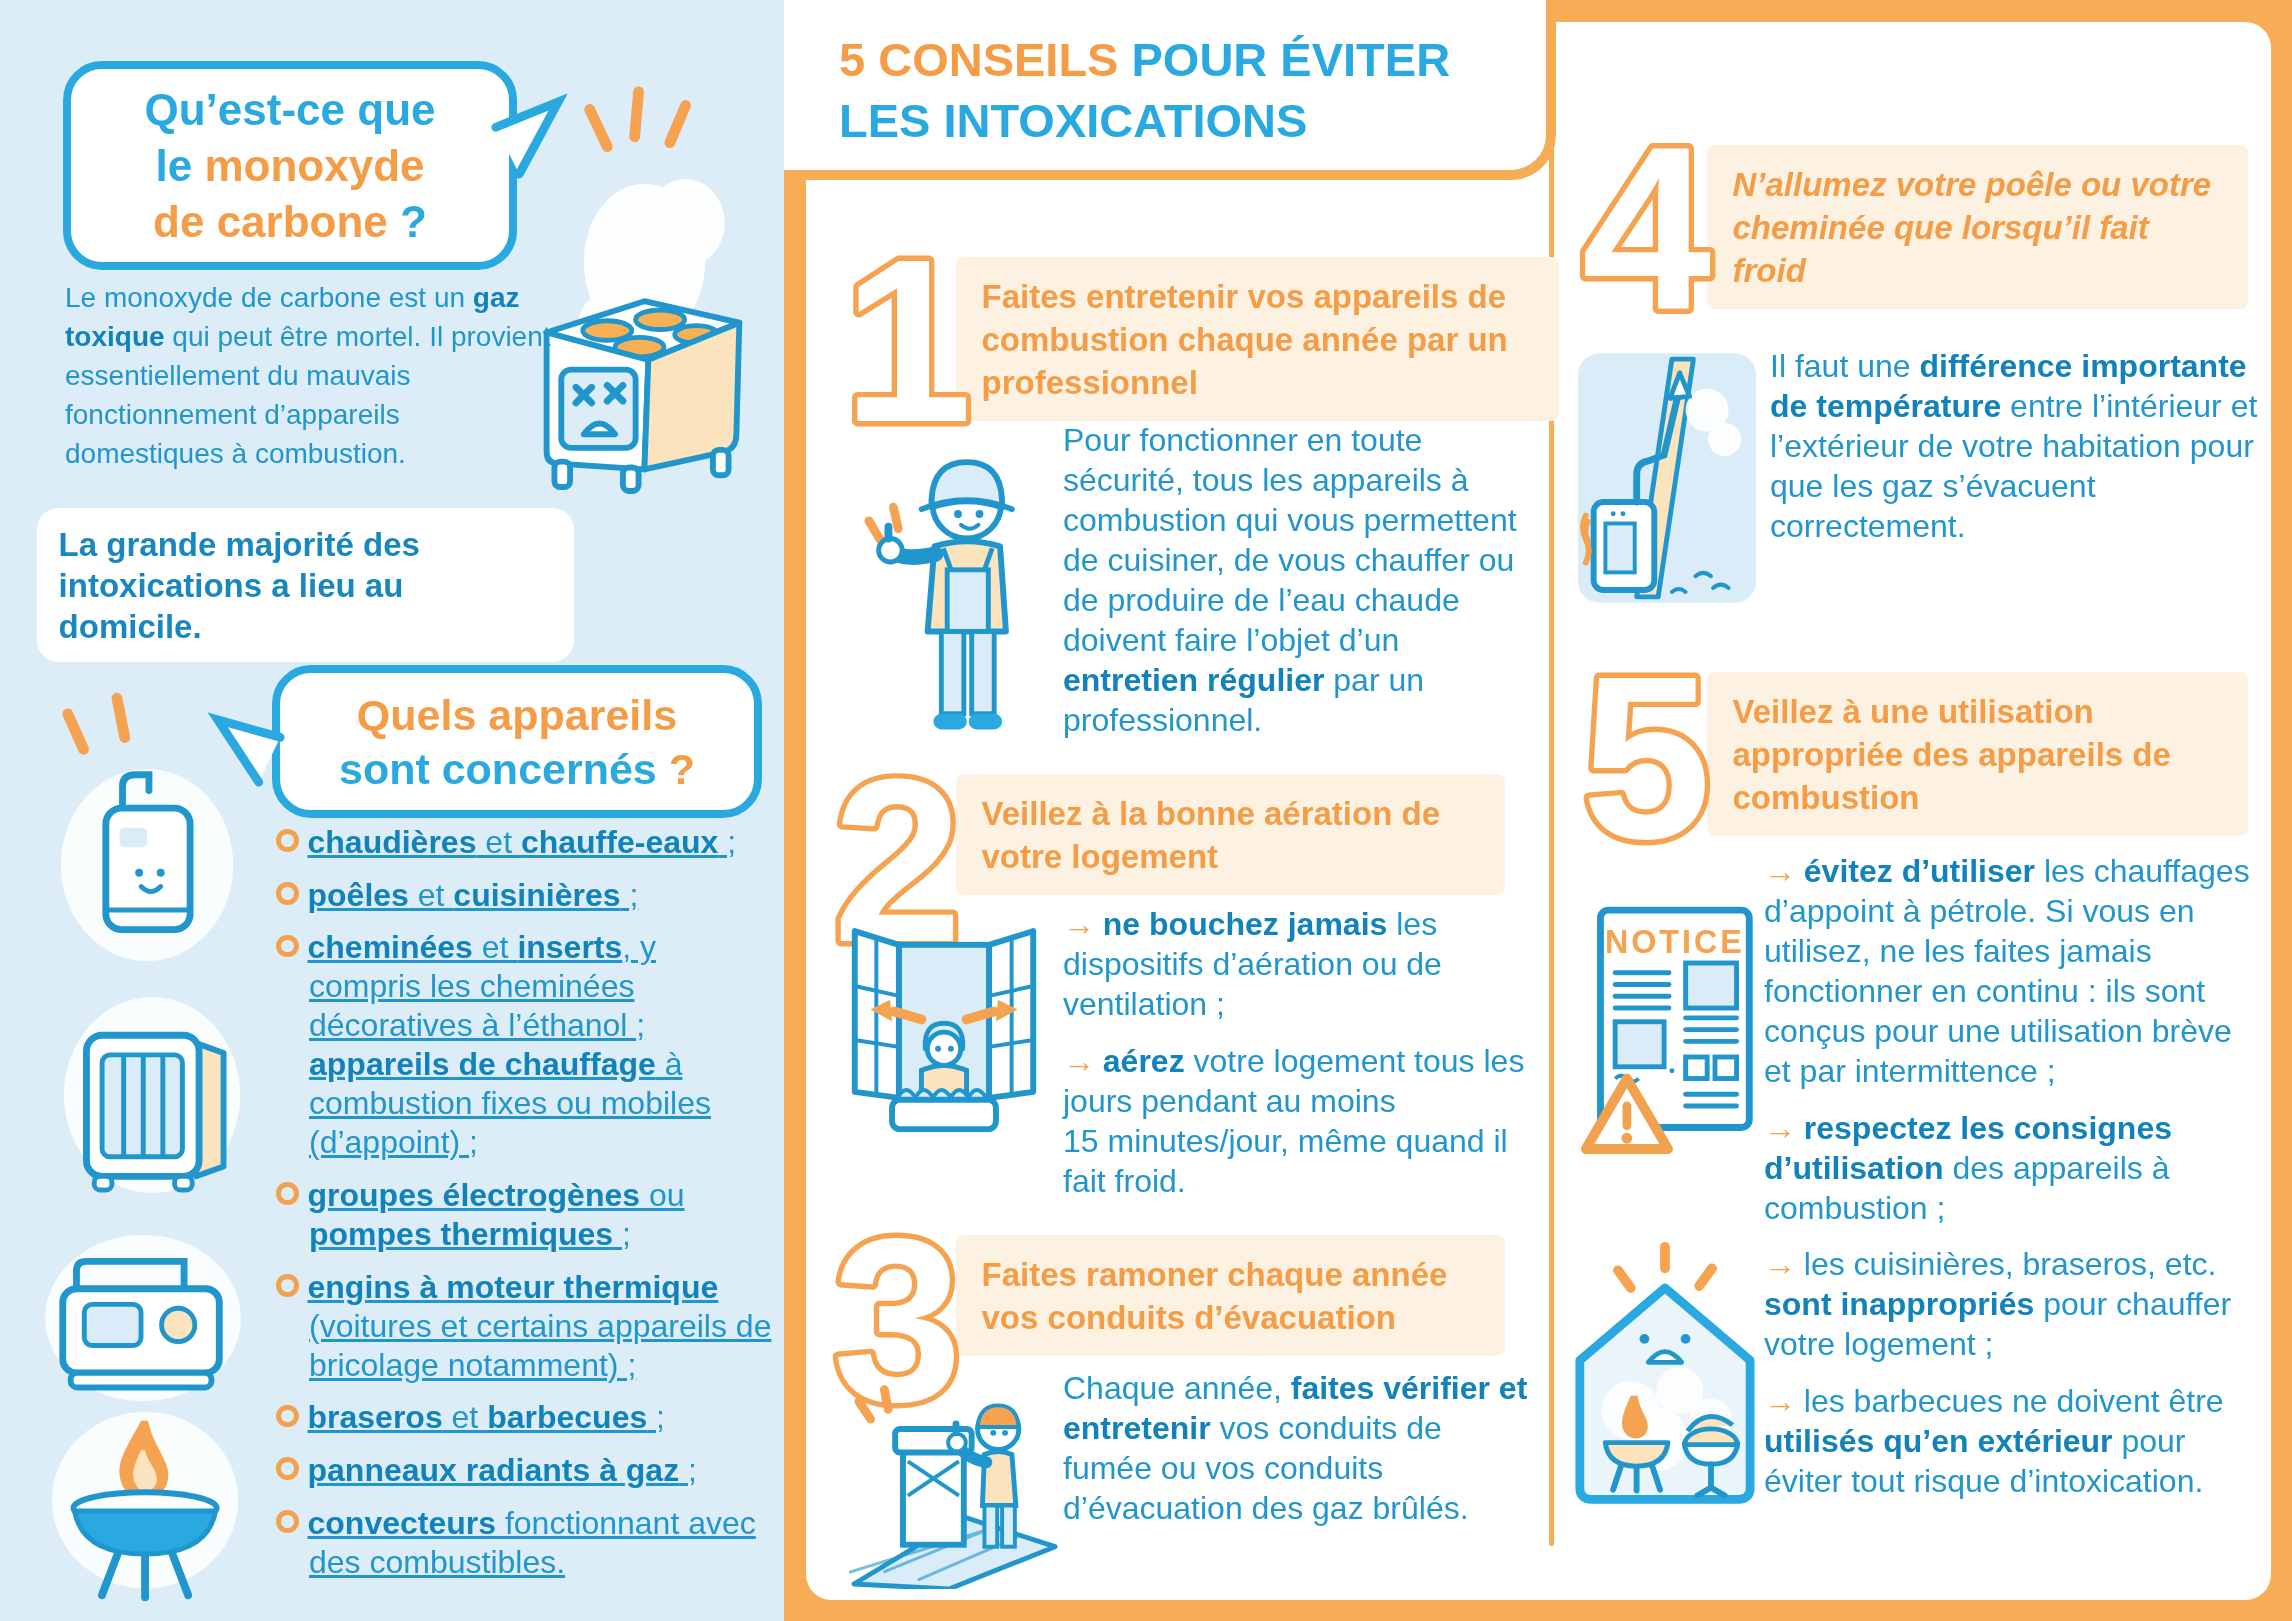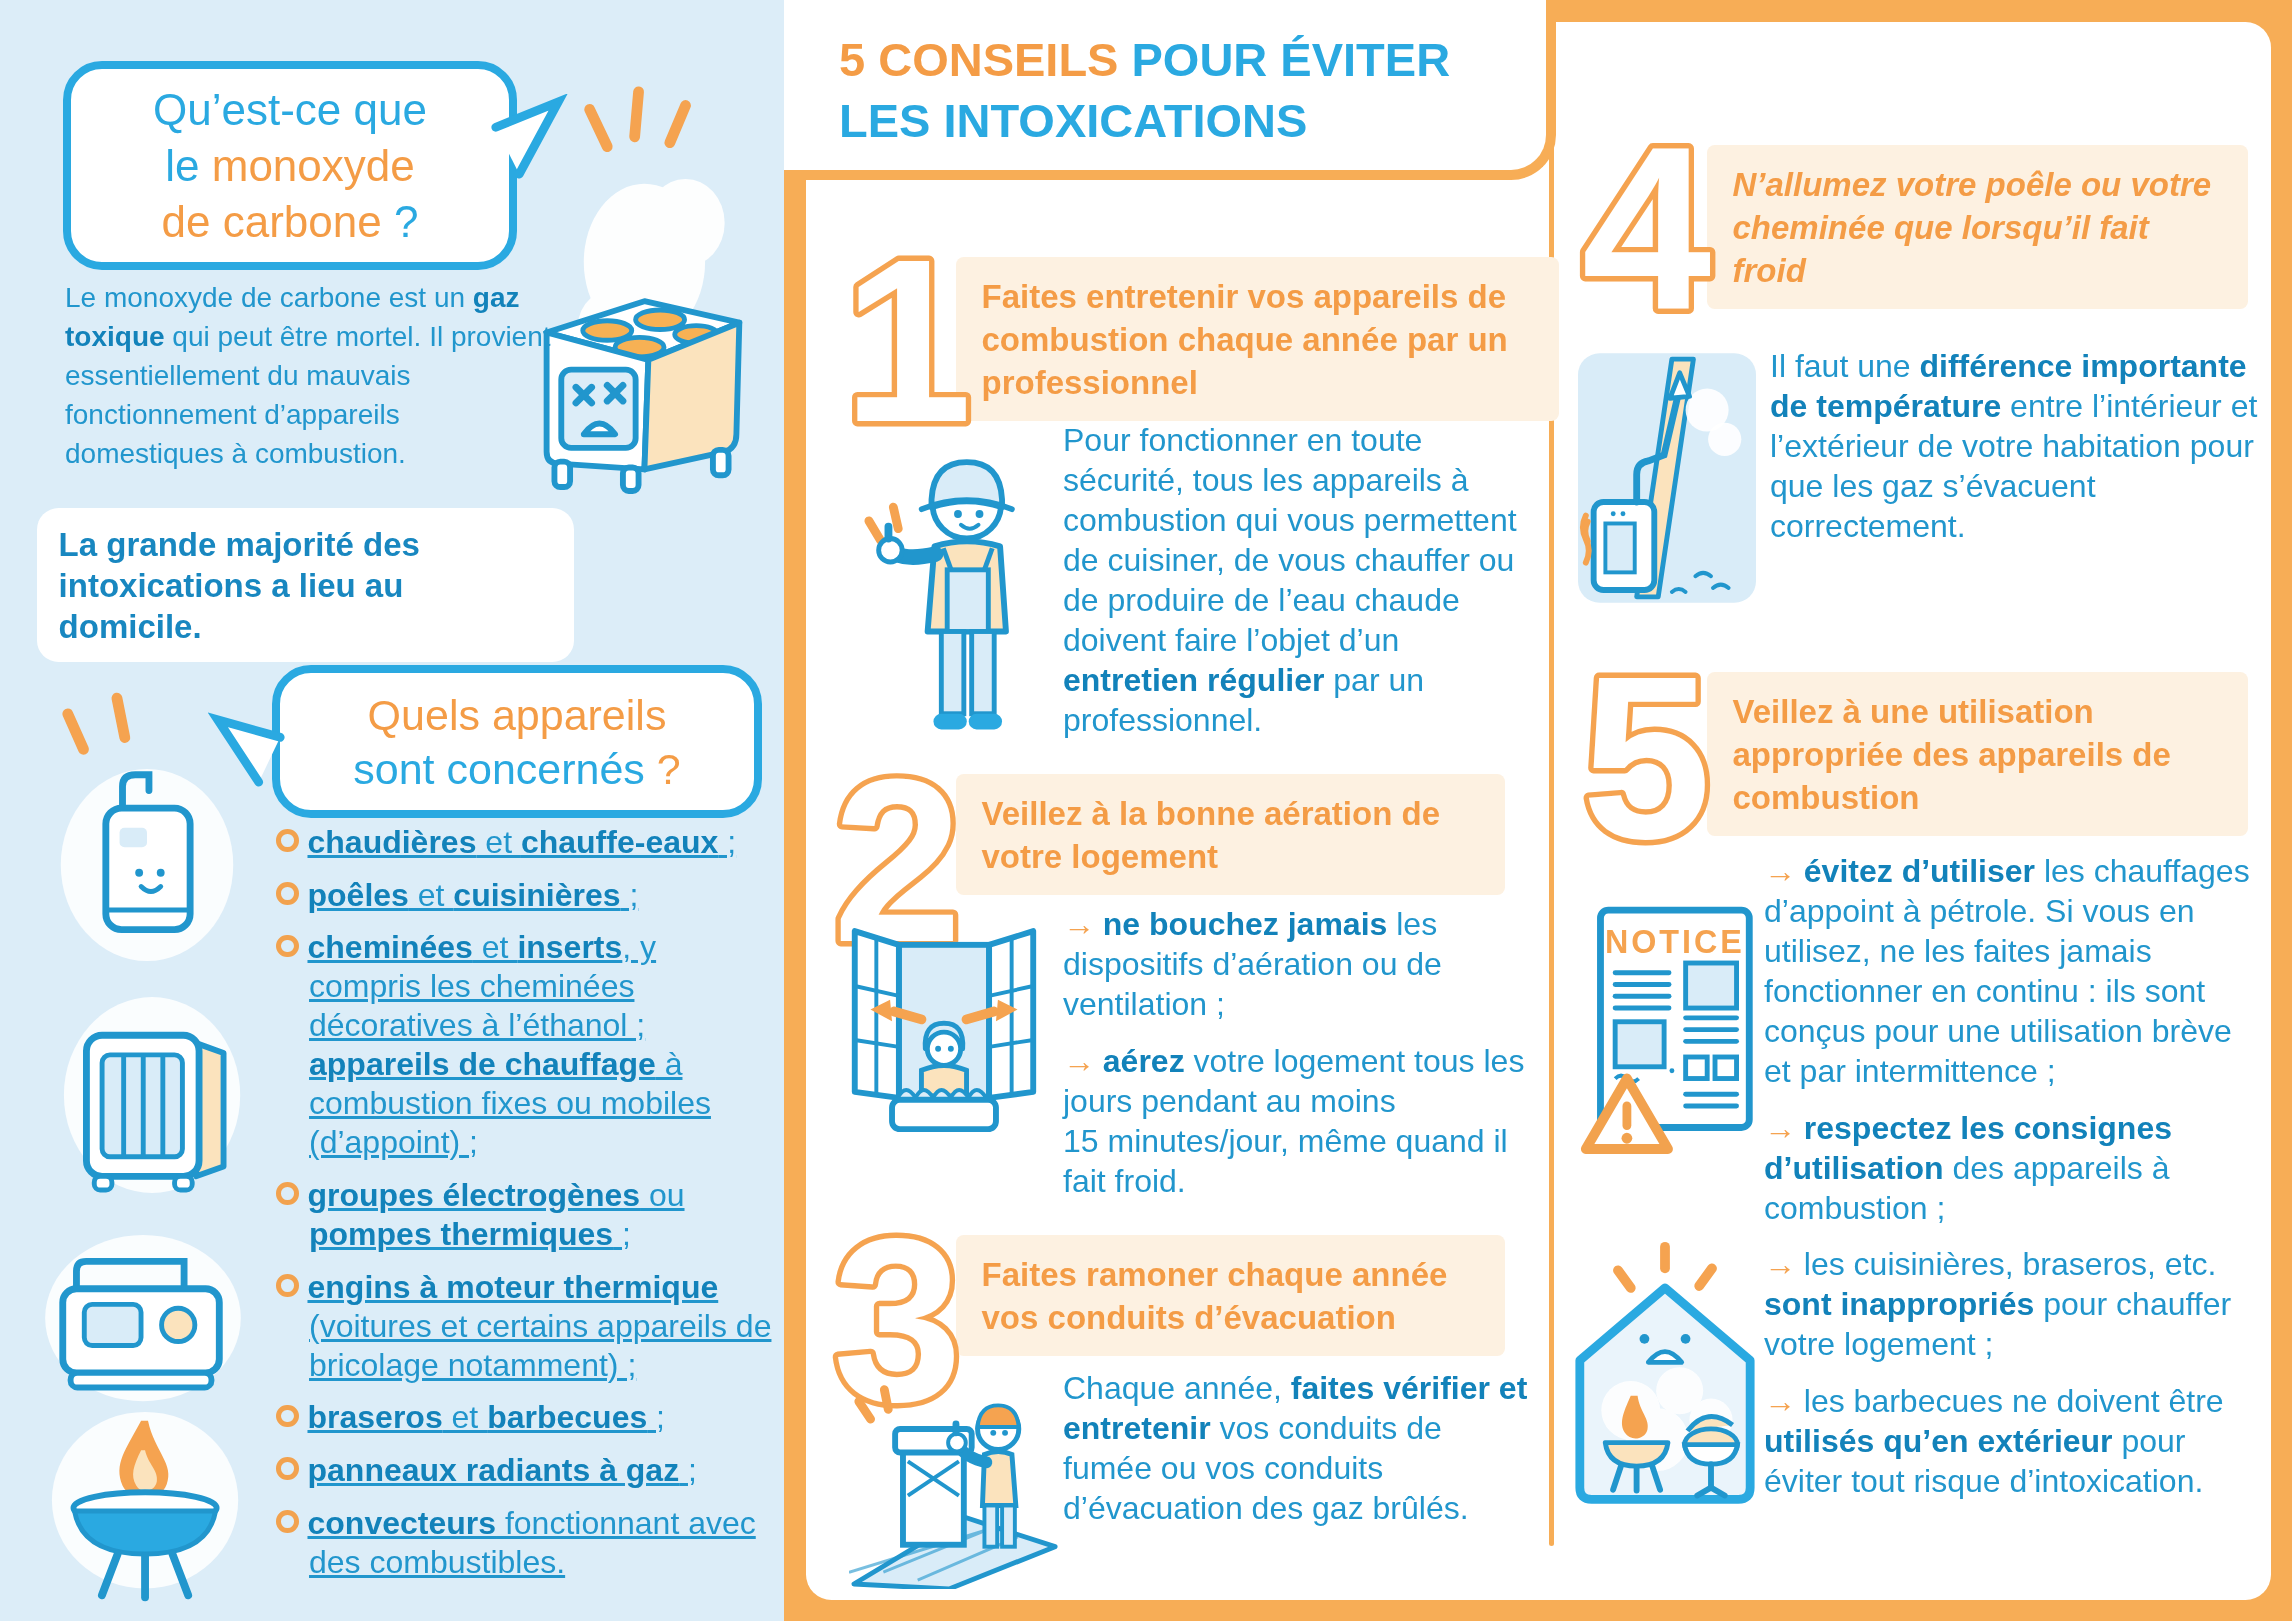--- a/index.html
+++ b/index.html
@@ -5,21 +5,21 @@
   html,body{margin:0;padding:0;background:#fff;}
   .page{position:relative;width:2293px;height:1621px;overflow:hidden;
         font-family:"Liberation Sans","DejaVu Sans",sans-serif;}
   .abs{position:absolute;}
 
   
   #left-panel{left:0;top:0;width:784px;height:1621px;background:#dcedf8;}
 
   .bubble{position:absolute;background:#fff;border:8.8px solid #2aa9e1;border-radius:39px;
           display:flex;flex-direction:column;justify-content:center;align-items:center;
-          font-weight:400;text-align:center;}
+          font-weight:700;text-align:center;}
   #bubble1{left:63px;top:61px;width:438px;height:193px;font-size:44px;line-height:56px;}
   #bubble2{left:272px;top:665px;width:474px;height:137px;font-size:43px;line-height:54px;}
   .tb{color:#2aa9e1;} .to{color:#f49c46;}
 
   #intro{left:54px;top:267px;width:498px;margin:11px;font-size:28px;line-height:39px;color:#2196cd;}
   .b{font-weight:700;color:#1282ba;}
 
   #highlight{left:37px;top:508px;width:537px;background:#fff;border-radius:21.6px;
              padding:15.7px 21.6px;box-sizing:border-box;font-size:33px;line-height:41px;
              font-weight:700;color:#1887c0;}

